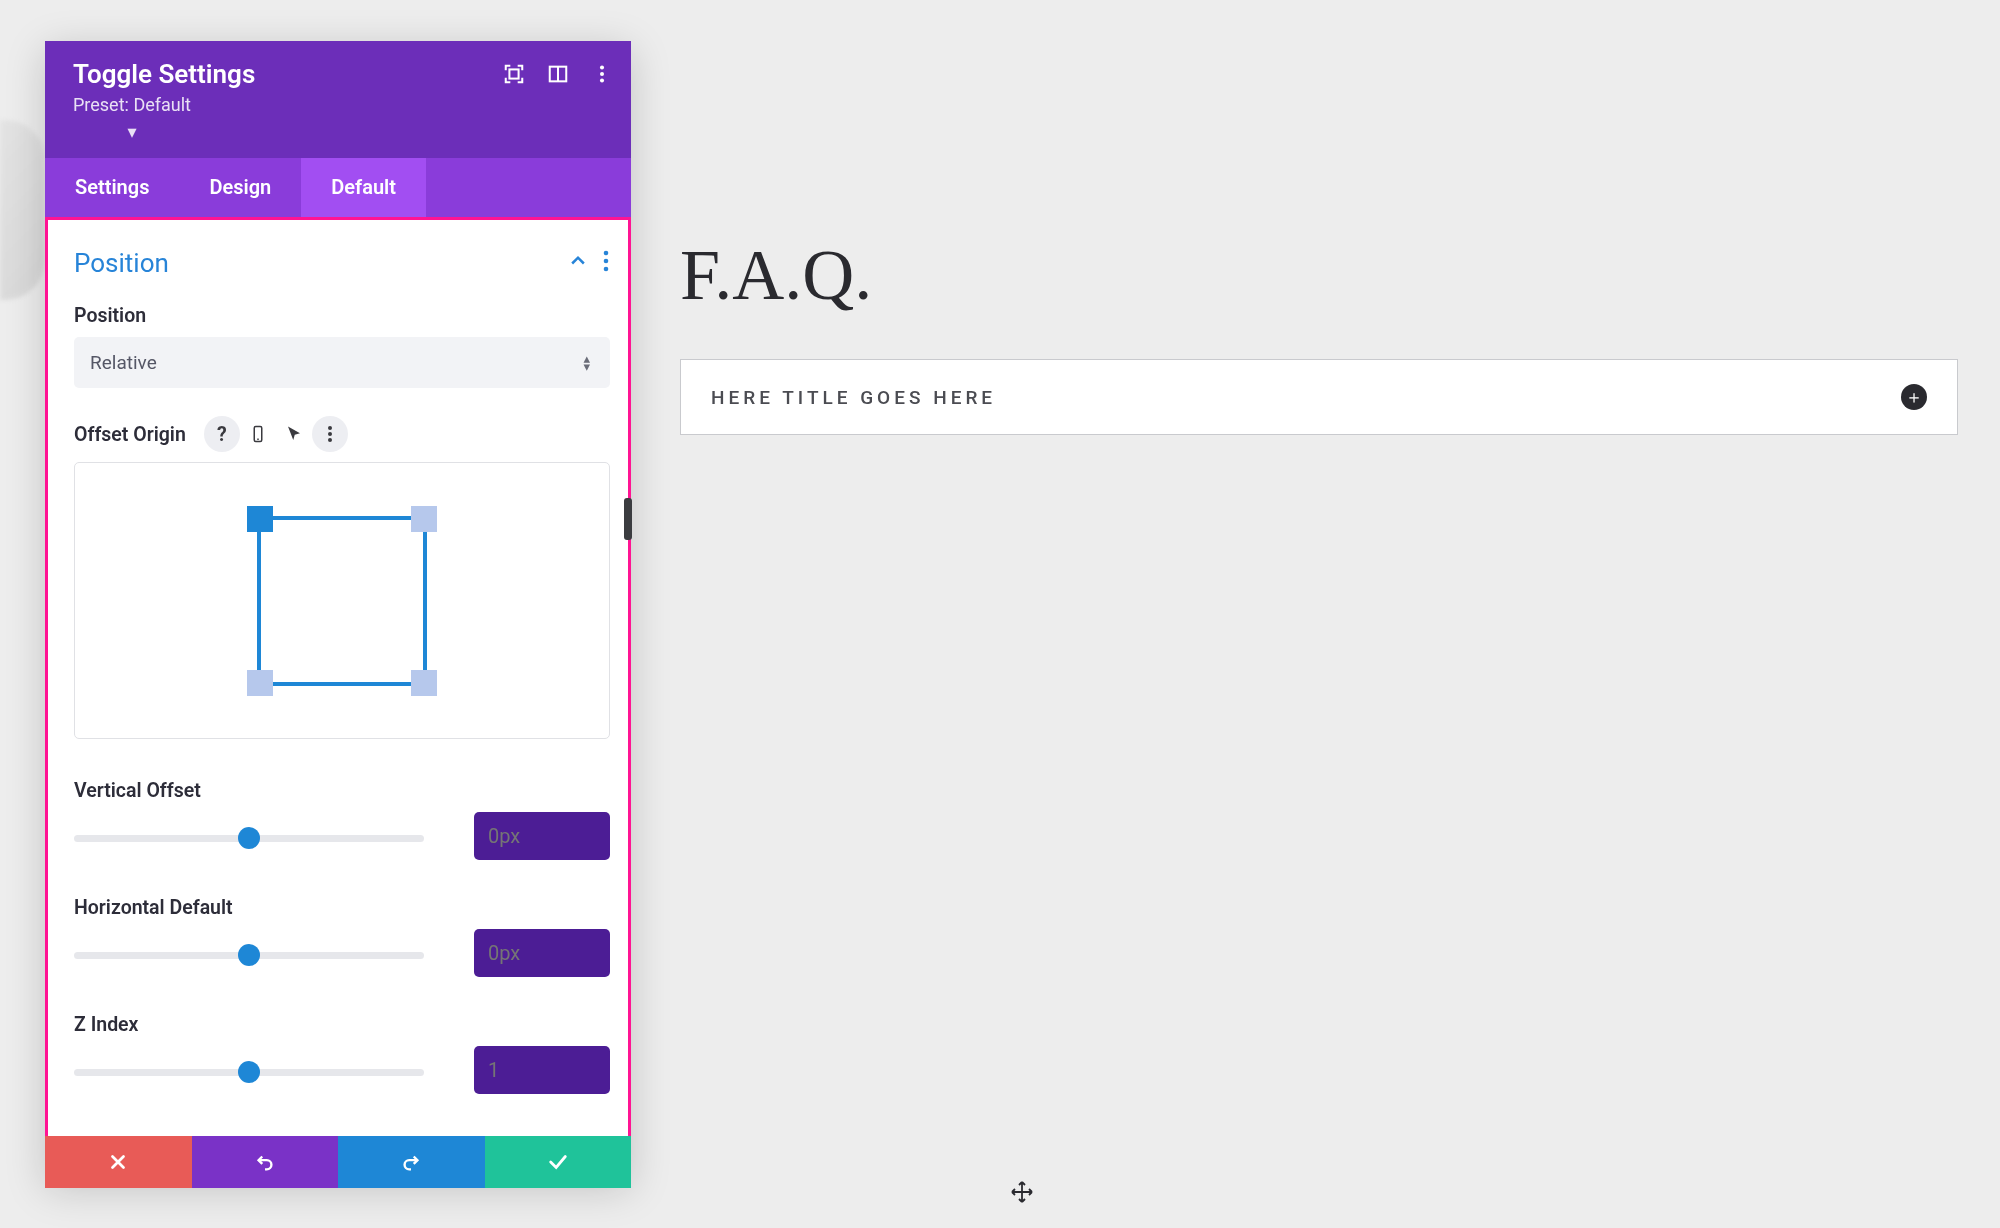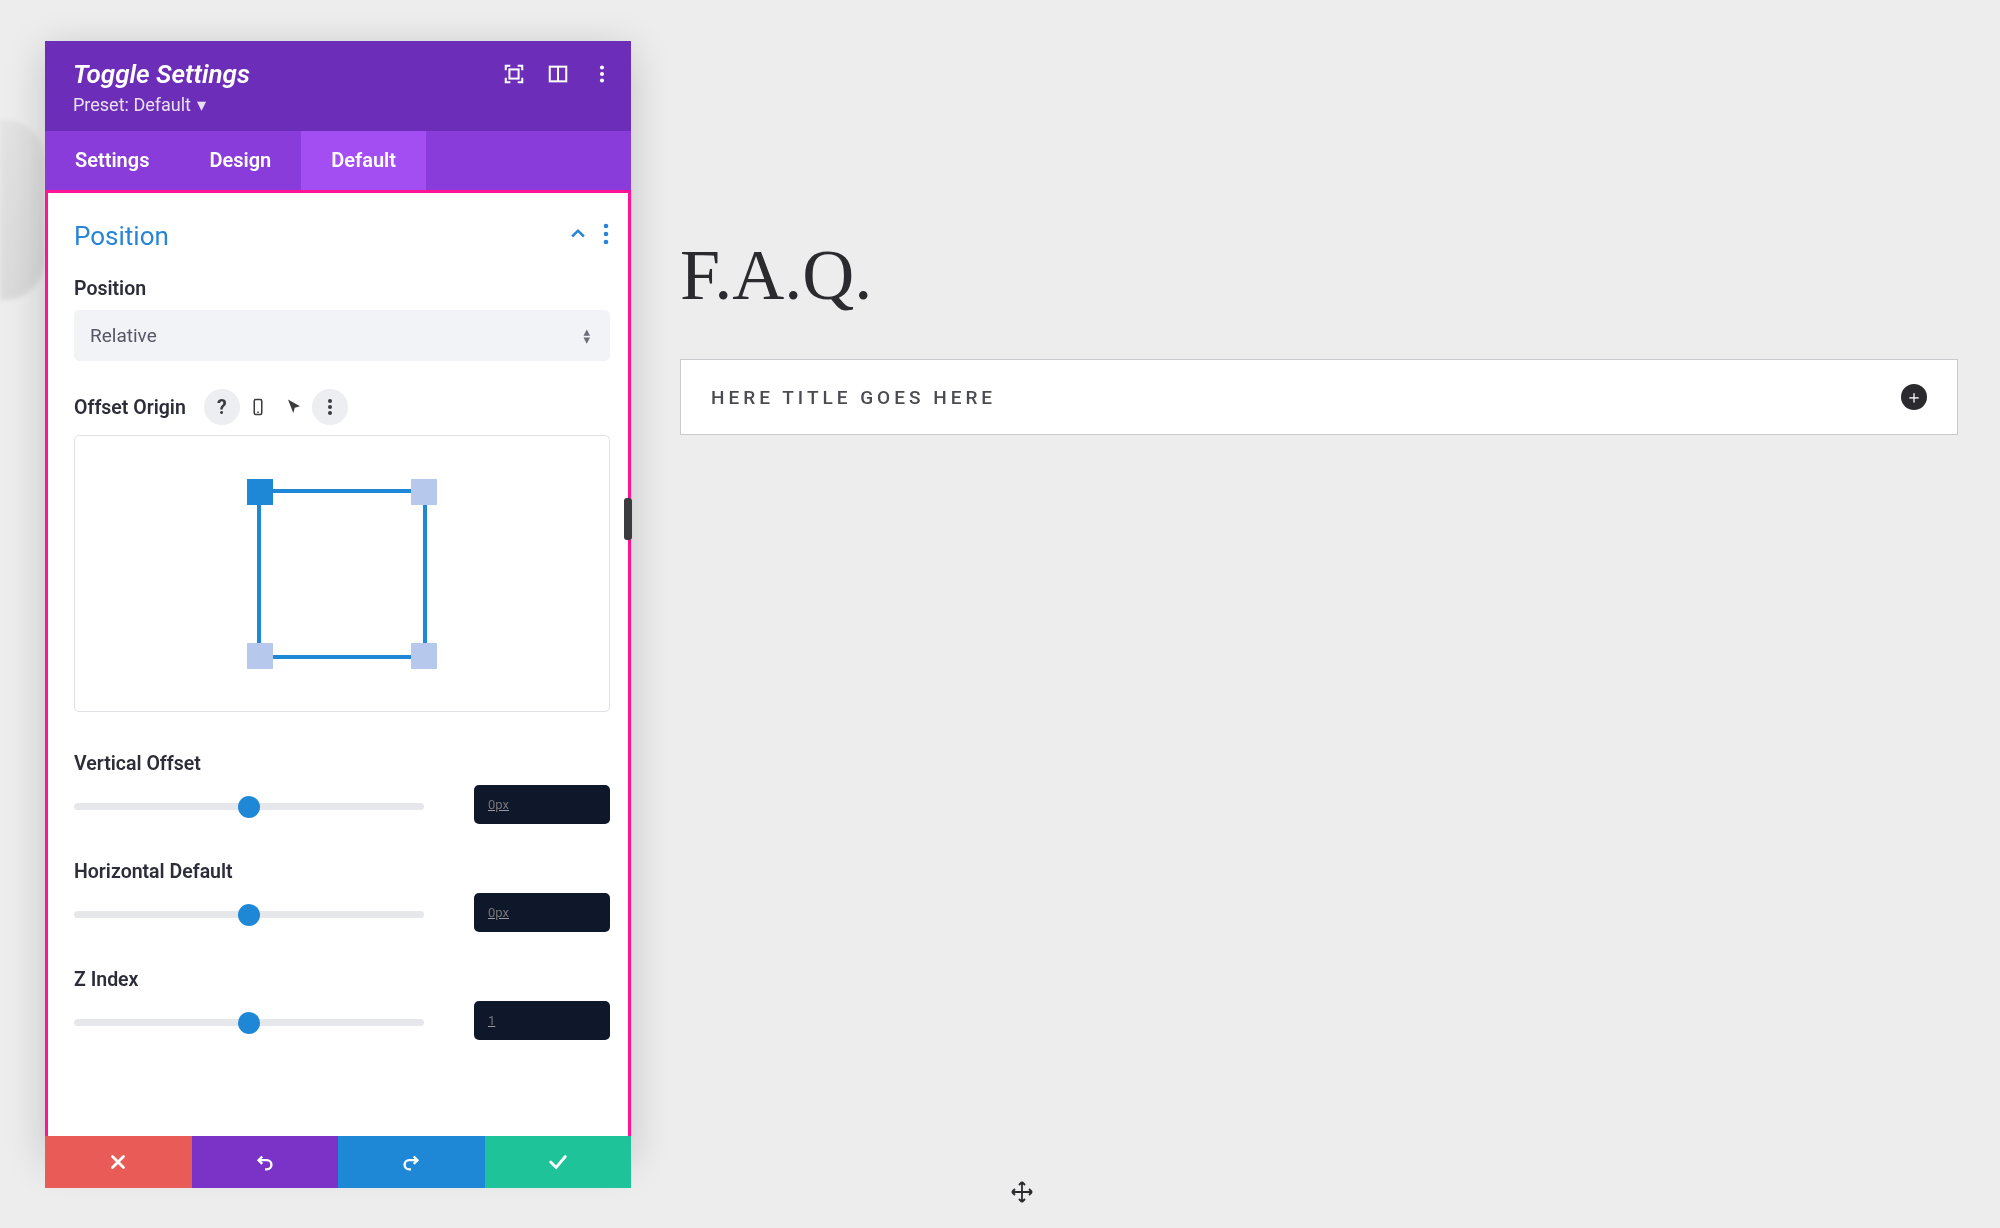--- a/index.html
+++ b/index.html
@@ -29,22 +29,22 @@
       box-shadow: 0 8px 40px rgba(0,0,0,0.18);
       display: flex;
       flex-direction: column;
     }
     .panel-header {
       background: #6c2eb9;
       color: #fff;
       padding: 18px 28px 16px 28px;
       position: relative;
     }
-    .panel-title { font-size: 26px; font-weight: 600; font-style: italic; }
-    .panel-preset { font-size: 18px; margin-top: 5px; color: rgba(255,255,255,0.85); display:inline-flex; align-items:center; gap:6px; cursor:pointer;}
+    .panel-title { font-size: 26px; font-weight: 600; }
+    .panel-preset { font-size: 18px; margin-top: 5px; color: rgba(255,255,255,0.85); display:inline-flex; align-items:center; gap:6px; cursor:pointer;flex-direction:column;}
     .panel-header-icons {
       position: absolute;
       top: 22px;
       right: 18px;
       display: flex;
       gap: 22px;
       align-items: center;
     }
     .hicon { width: 22px; height: 22px; display:flex; align-items:center; justify-content:center; cursor:pointer; color:#fff; }
     .hicon svg { width:100%; height:100%; }
@@ -162,27 +162,26 @@
       top:50%;
       left:50%;
       transform:translate(-50%,-50%);
       width:22px; height:22px;
       background:#1e87d6;
       border-radius:50%;
       cursor:pointer;
     }
     .num-input {
       width: 136px;
-      background:#0f172a;
+      background:#4c1d95;
       border:none;
       border-radius:5px;
       padding: 12px 14px;
-      font-size: 13px;
+      font-size: 20px;
       color:#9a9ba5;
-      text-decoration:underline;
     }
 
     
     .panel-footer {
       position:absolute;
       left:45px;
       top: 1136px;
       width:586px;
       display:flex;
       height:52px;

